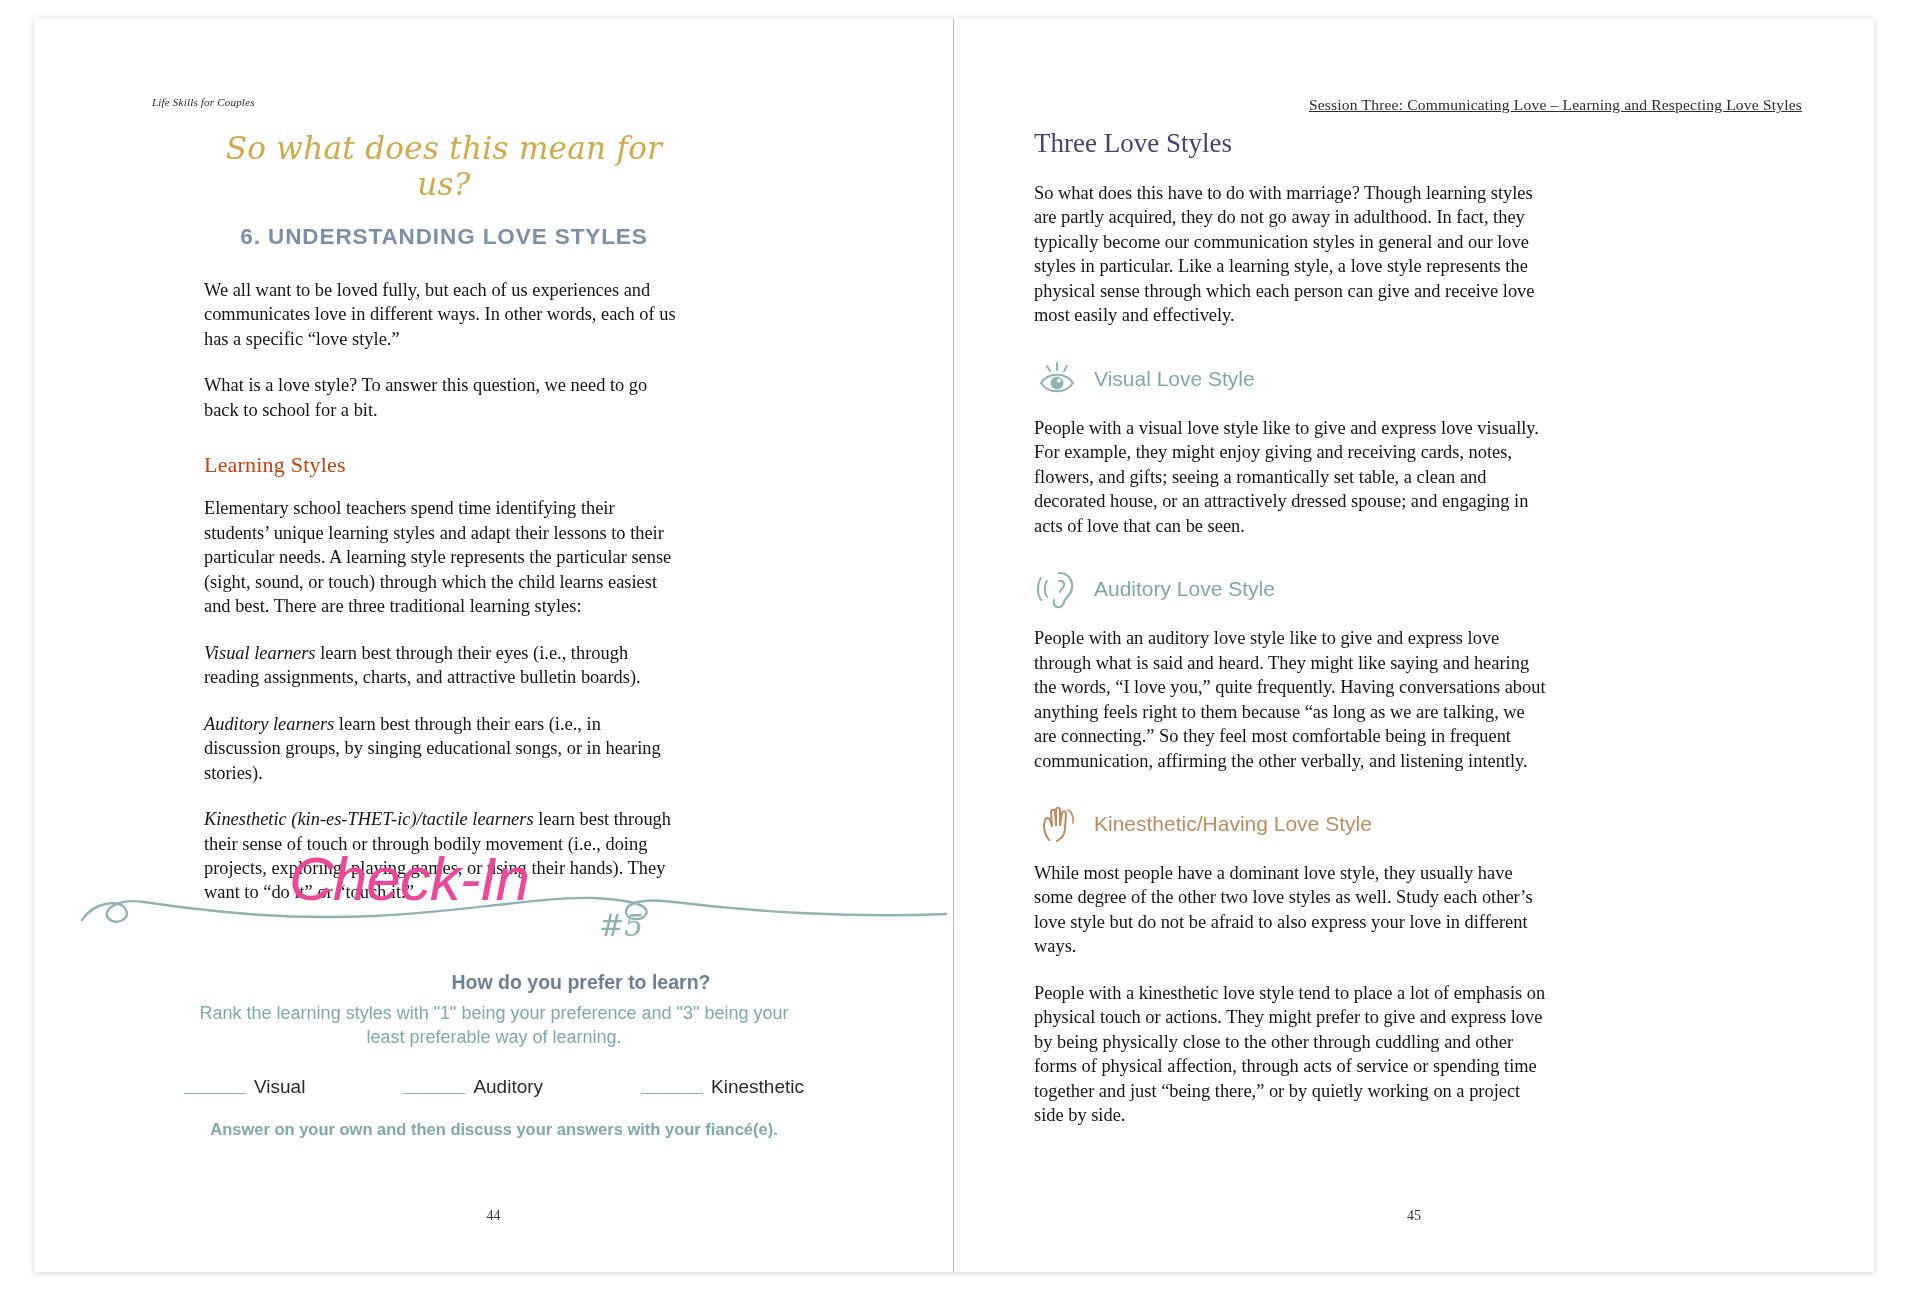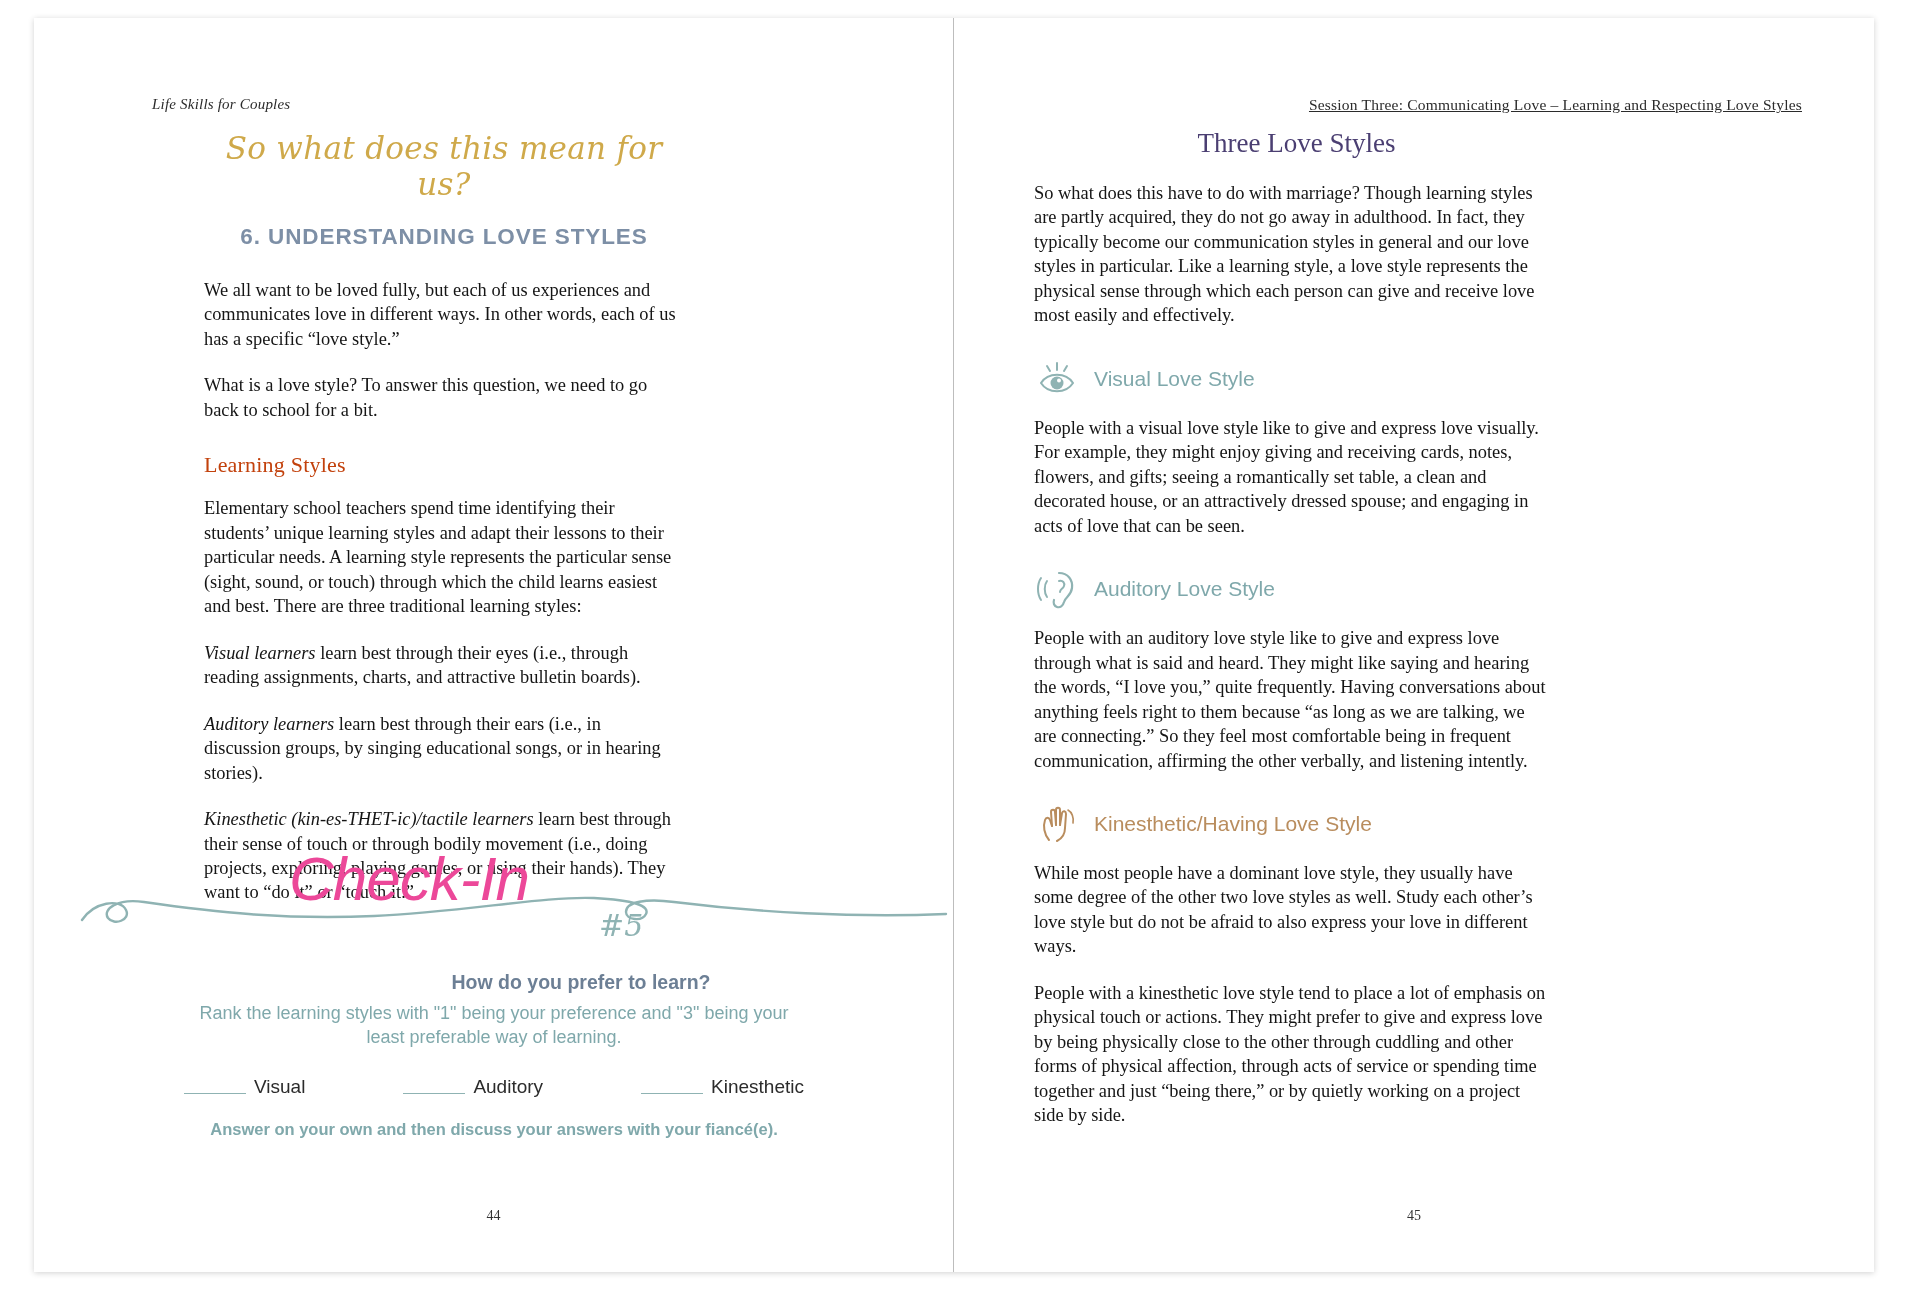--- a/index.html
+++ b/index.html
@@ -34,21 +34,21 @@
   .page-left {
     width: 920px;
     border-right: 1px solid #bdbdbd;
   }
   .page-right {
     width: 920px;
   }
   .running-head {
     position: absolute;
     top: 78px;
-    font-size: 15px;
+    font-size: 11px;
     color: #2b2b2b;
     font-style: italic;
     letter-spacing: 0.2px;
   }
   .rh-left { left: 118px; }
   .rh-right {
     right: 72px;
     font-style: normal;
     font-size: 15.5px;
     text-decoration: underline;
@@ -194,21 +194,20 @@
     font-family: "Liberation Sans", sans-serif;
     font-size: 16.5px;
     font-weight: 700;
     color: #7fa8ab;
   }
   .right-title {
     font-size: 27px;
     color: #4b3f72;
     margin: 0 0 22px 0;
     font-weight: 400;
-    text-align: center;
   }
   .style-block {
     display: flex;
     align-items: center;
     gap: 14px;
     margin: 28px 0 14px 0;
   }
   .style-name {
     font-family: "Liberation Sans", sans-serif;
     font-size: 21px;

